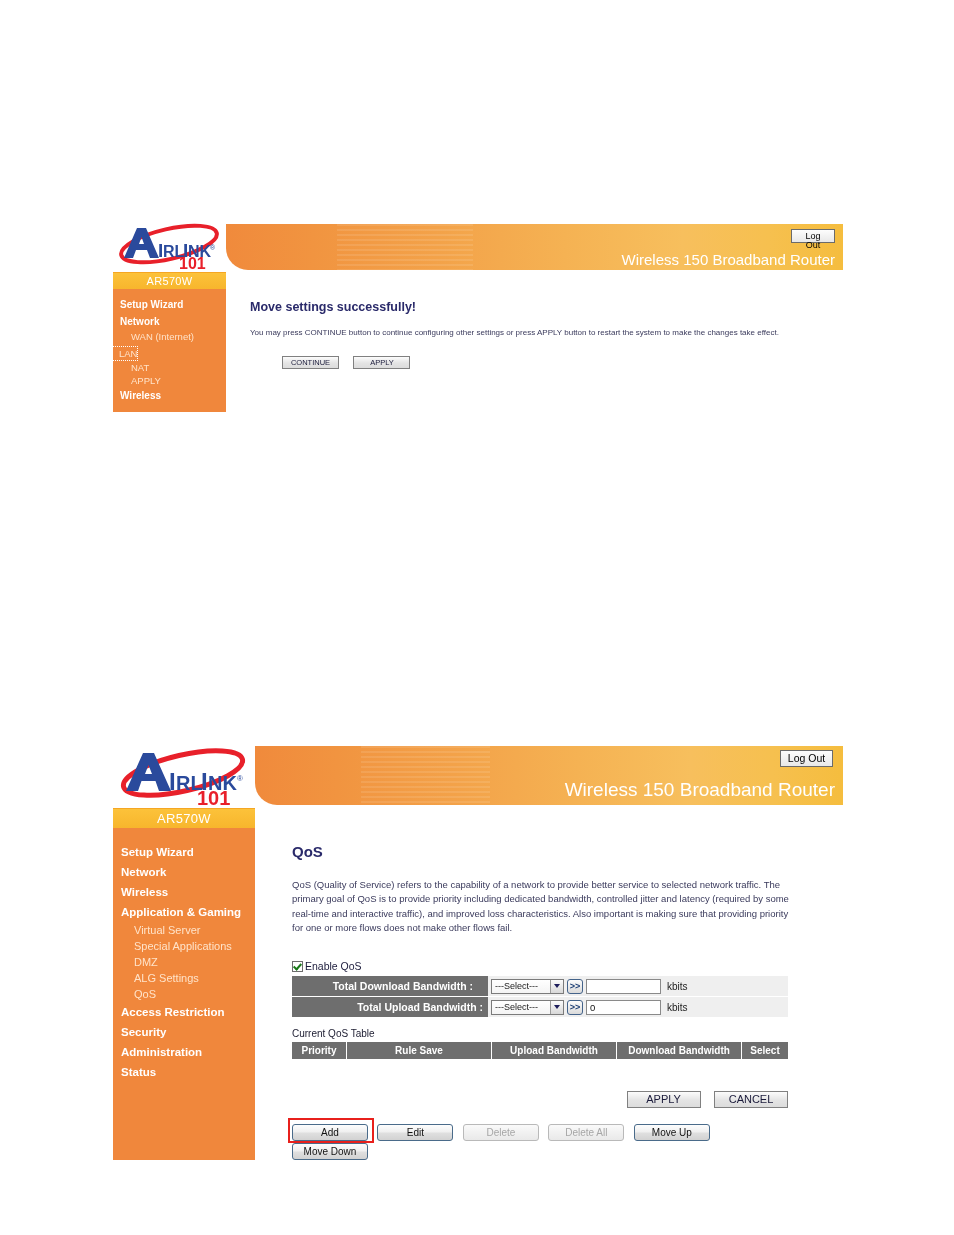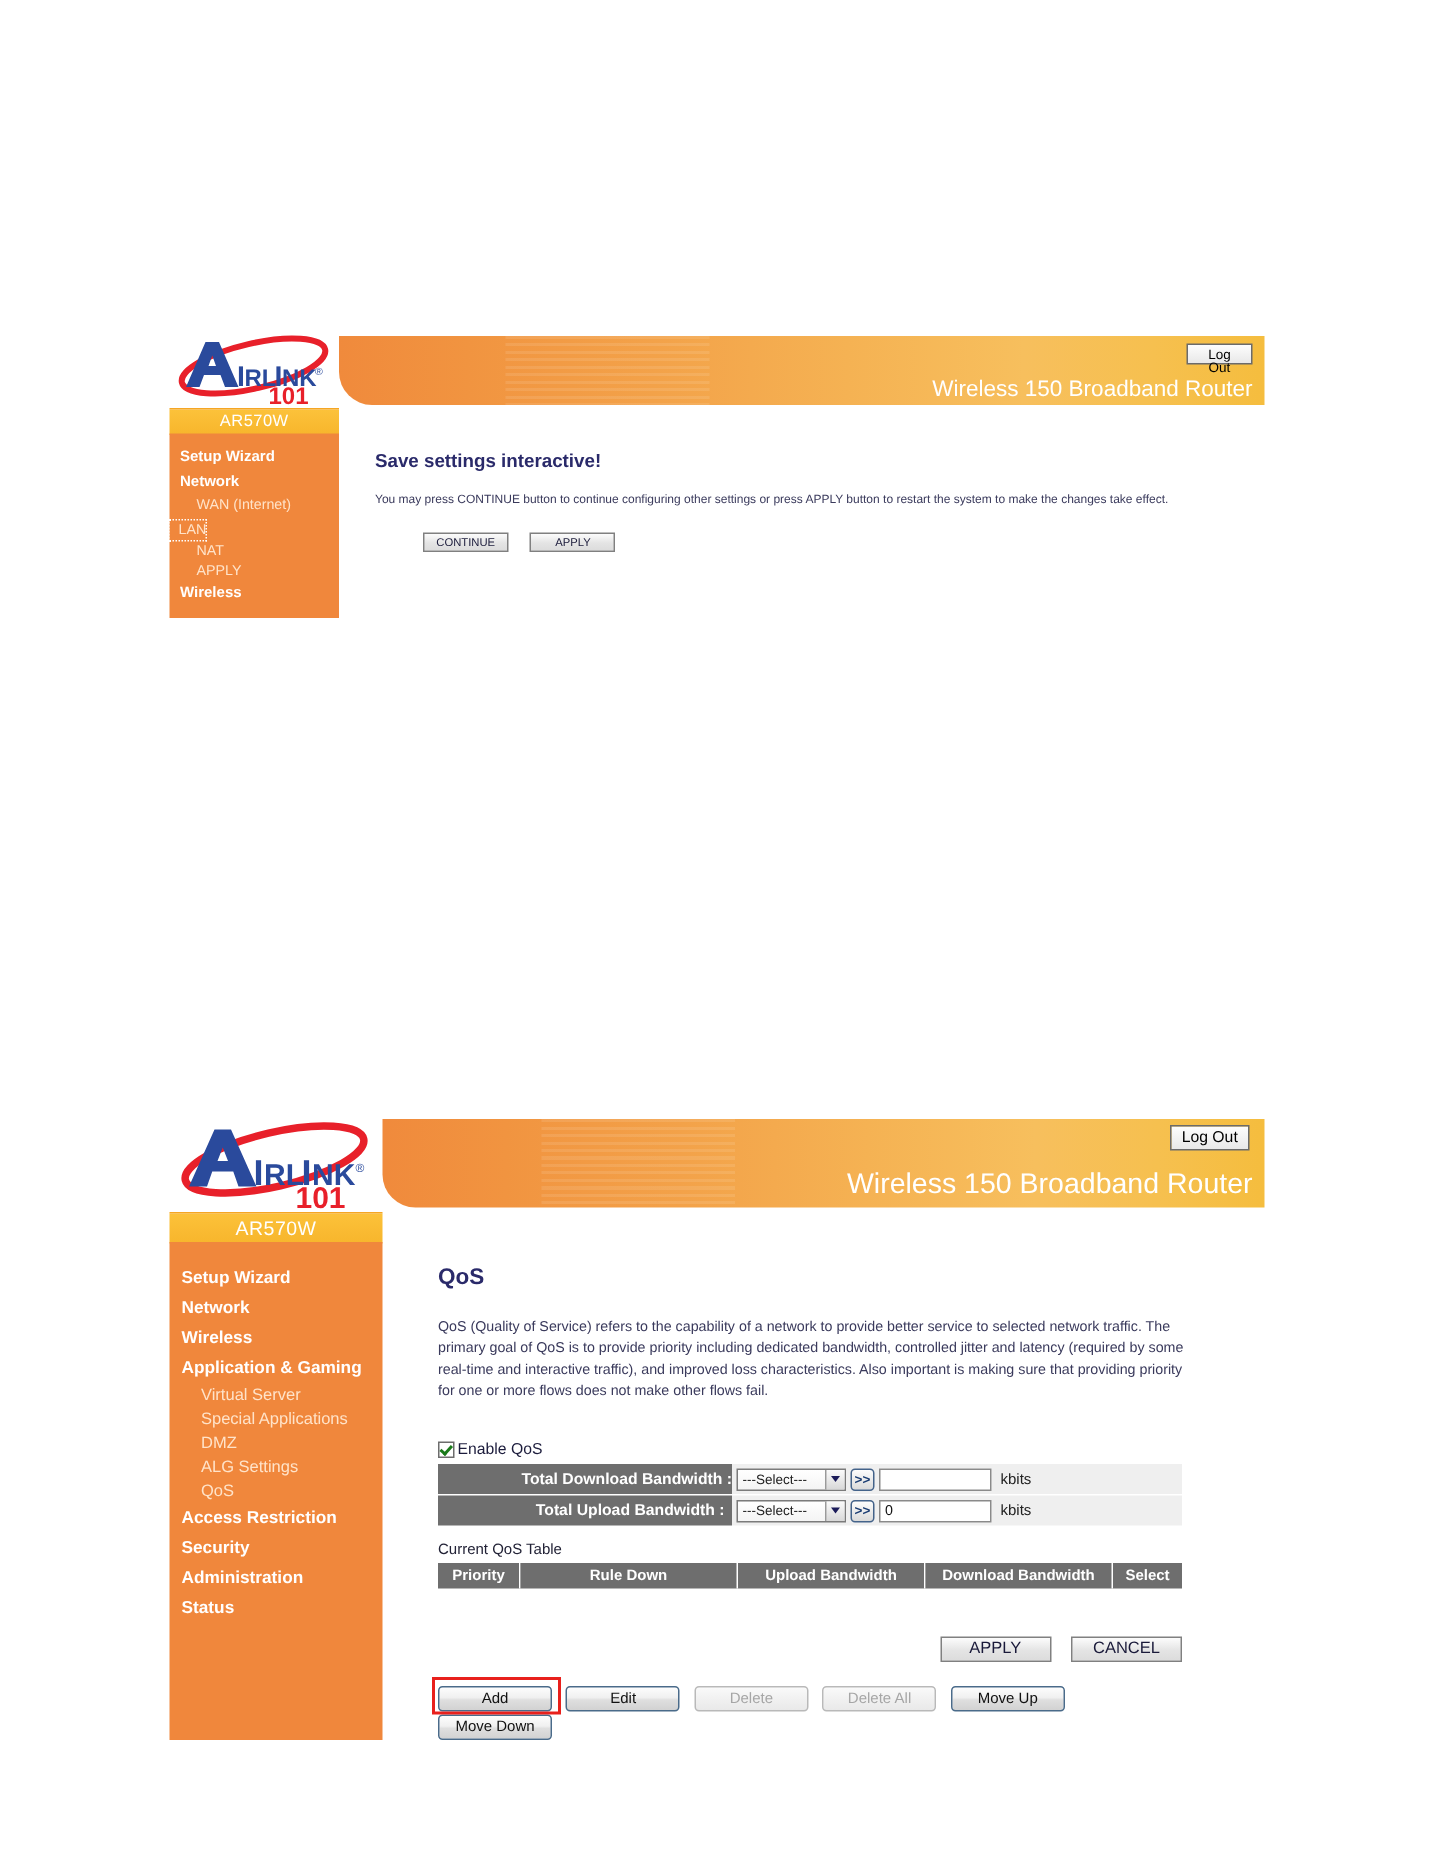--- a/index.html
+++ b/index.html
@@ -294,21 +294,21 @@
     <div class="nav-top" style="font-size:10px; padding:3px 0 3px 7px;">Wireless</div>
   </div>
 
   <div class="hdr" style="left:226px; top:224px; width:617px; height:46px;">
     <div class="hdr-stripes"></div>
     <div class="logout-btn" style="right:8px; top:5px; width:44px; height:14px; font-size:9px;">Log Out</div>
     <div class="hdr-title" style="font-size:15px;">Wireless 150 Broadband Router</div>
   </div>
 
   <div class="content" style="left:250px; top:300px; width:590px;">
-    <div class="success-title" style="font-size:12.5px;">Save settings interactive!</div>
+    <div class="success-title" style="font-size:12.5px;">Move settings successfully!</div>
     <div class="success-desc" style="font-size:8px; margin-top:13px; line-height:1.4;">You may press CONTINUE button to continue configuring other settings or press APPLY button to restart the system to make the changes take effect.</div>
     <div style="margin-top:13px;padding-left:32px;">
       <span class="btn" style="width:57px; height:13px; line-height:12px; font-size:7.5px; margin-right:10px;">CONTINUE</span>
       <span class="btn" style="width:57px; height:13px; line-height:12px; font-size:7.5px;">APPLY</span>
     </div>
   </div>
 </div>
 
 <div class="panel" style="left:0; top:0; width:954px; height:1235px;">
 
@@ -357,21 +357,21 @@
     <div class="page-desc" style="font-size:9.5px; margin-top:18px; line-height:1.5; width:505px;">QoS (Quality of Service) refers to the capability of a network to provide better service to selected network traffic. The primary goal of QoS is to provide priority including dedicated bandwidth, controlled jitter and latency (required by some real-time and interactive traffic), and improved loss characteristics. Also important is making sure that providing priority for one or more flows does not make other flows fail.</div>
 
     <div class="chkline" style="margin-top:25px;">
       <span class="chkbox"></span>
       <span class="chklabel" style="font-size:10.5px;">Enable QoS</span>
     </div>
 
     <div style="margin-top:4px; width:496px;">
 
       <div class="formrow">
-        <div class="lbl" style="width:196px; height:20px; font-size:10.5px; padding-right:0;">Total Download Bandwidth :</div>
+        <div class="lbl" style="width:196px; height:20px; font-size:10.5px; padding-right:15px;">Total Download Bandwidth :</div>
         <div class="val" style="width:300px; height:20px; padding-left:3px;">
           <span class="sel" style="width:73px; height:15px; font-size:9px; padding-left:3px;">
             <span>---Select---</span>
             <span class="arrowbtn" style="width:13px;">
               <span class="caret"></span>
             </span>
           </span>
           <span class="gtbtn" style="width:16px; height:15px; font-size:9px; margin-left:3px;">&gt;&gt;</span>
           <span class="txtbox" style="width:75px; height:15px; margin-left:3px; padding-left:3px; font-size:9.5px;">
             <span></span>
@@ -395,21 +395,21 @@
           </span>
           <span class="unit" style="font-size:10px; margin-left:6px;">kbits</span>
         </div>
       </div>
     </div>
 
     <div class="tablecap" style="font-size:10px; margin-top:10px;">Current QoS Table</div>
 
     <div class="thead" style="margin-top:3px; width:496px; height:17px;">
       <div class="th" style="width:55px; font-size:10px;">Priority</div>
-      <div class="th" style="width:145px; font-size:10px;">Rule Down</div>
+      <div class="th" style="width:145px; font-size:10px;">Rule Save</div>
       <div class="th" style="width:125px; font-size:10px;">Upload Bandwidth</div>
       <div class="th" style="width:125px; font-size:10px;">Download Bandwidth</div>
       <div class="th" style="width:46px; font-size:10px;">Select</div>
     </div>
 
     <div style="margin-top:30px; text-align:right; width:496px;">
       <span class="btn" style="width:74px; height:17px; line-height:15px; font-size:11px; margin-right:9px;">APPLY</span>
       <span class="btn" style="width:74px; height:17px; line-height:15px; font-size:11px;">CANCEL</span>
     </div>
 

